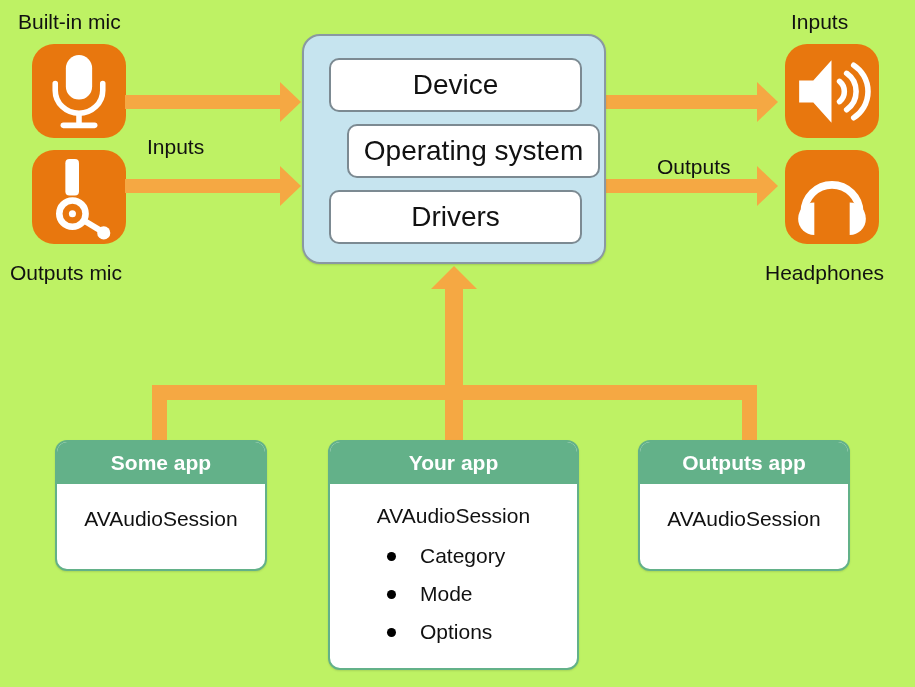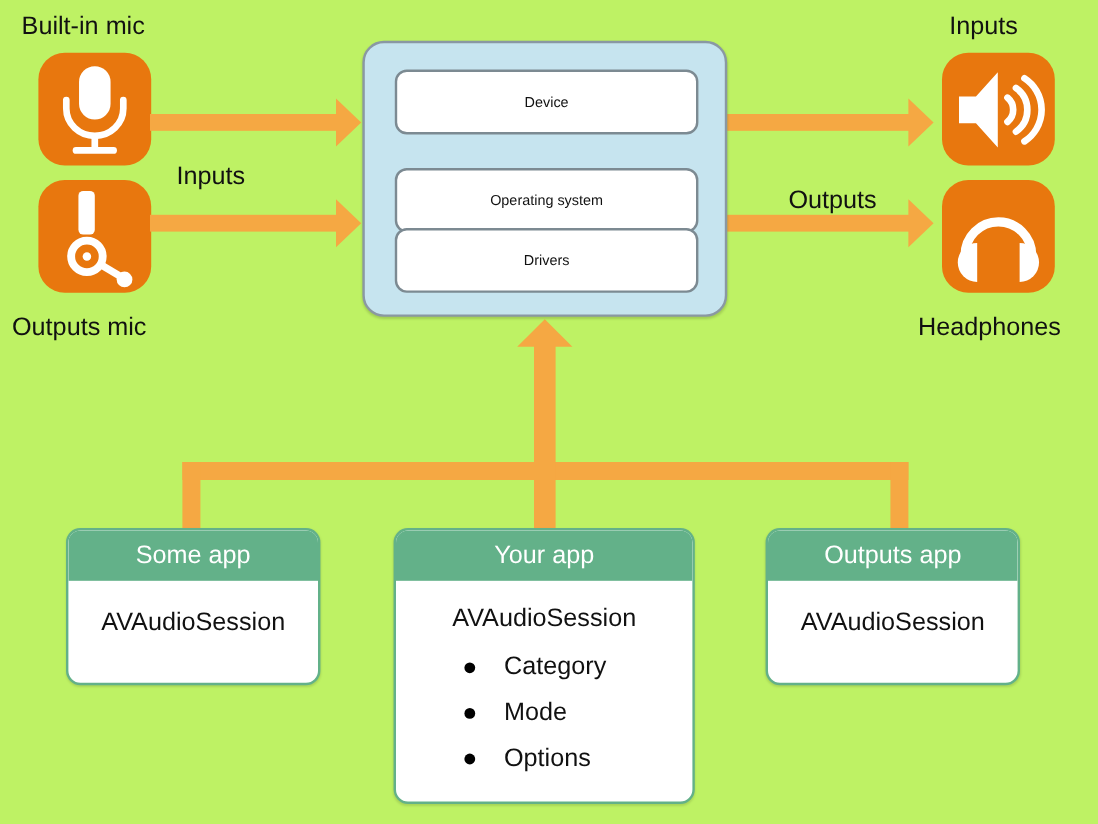--- a/index.html
+++ b/index.html
@@ -19,34 +19,34 @@
   .lbl{position:absolute;font-size:21px;line-height:24px;color:var(--text);white-space:nowrap;}
 
   
   .dev-icon{position:absolute;width:94px;height:94px;border-radius:22px;background:var(--icon-orange);}
   .dev-icon svg{position:absolute;inset:0;}
 
   
   .panel{position:absolute;left:302px;top:34px;width:304px;height:230px;background:var(--panel-blue);
          border:2px solid var(--panel-border);border-radius:18px;box-shadow:0 1px 2px rgba(0,0,0,.15);}
   .layer{position:absolute;left:25px;width:253px;height:54px;background:#fff;border:2px solid var(--layer-border);
-         border-radius:10px;display:flex;align-items:center;justify-content:center;font-size:12px;}
-  .layer.l0{top:22px;} .layer.l1{top:104px;} .layer.l2{top:154px;}
+         border-radius:10px;display:flex;align-items:center;justify-content:center;font-size:28px;}
+  .layer.l0{top:22px;} .layer.l1{top:88px;margin-left:18px;} .layer.l2{top:154px;}
 
   
   .shaft{position:absolute;background:var(--arrow-orange);}
   .head-right{position:absolute;width:0;height:0;border-top:20px solid transparent;
               border-bottom:20px solid transparent;border-left:21px solid var(--arrow-orange);}
   .head-up{position:absolute;width:0;height:0;border-left:23px solid transparent;
            border-right:23px solid transparent;border-bottom:23px solid var(--arrow-orange);}
 
   
   .card{position:absolute;background:#fff;border:2px solid var(--app-green);border-radius:12px;
         overflow:hidden;box-shadow:0 1px 2px rgba(0,0,0,.12);}
-  .card-header{background:var(--app-green);color:#fff;font-weight:normal;font-size:21px;
+  .card-header{background:var(--app-green);color:#fff;font-weight:bold;font-size:21px;
                height:42px;display:flex;align-items:center;justify-content:center;text-align:center;}
   .card-class{font-size:21px;text-align:center;margin-top:23px;}
   .bullets{margin-top:16px;padding-left:57px;}
   .bullet-item{display:flex;align-items:center;font-size:21px;margin-bottom:14px;gap:12px;}
   .bullet-dot{width:9px;height:9px;border-radius:50%;background:#000;margin-right:12px;flex:0 0 auto;}
 </style>
 </head>
 <body>
 
 <div class="canvas">

